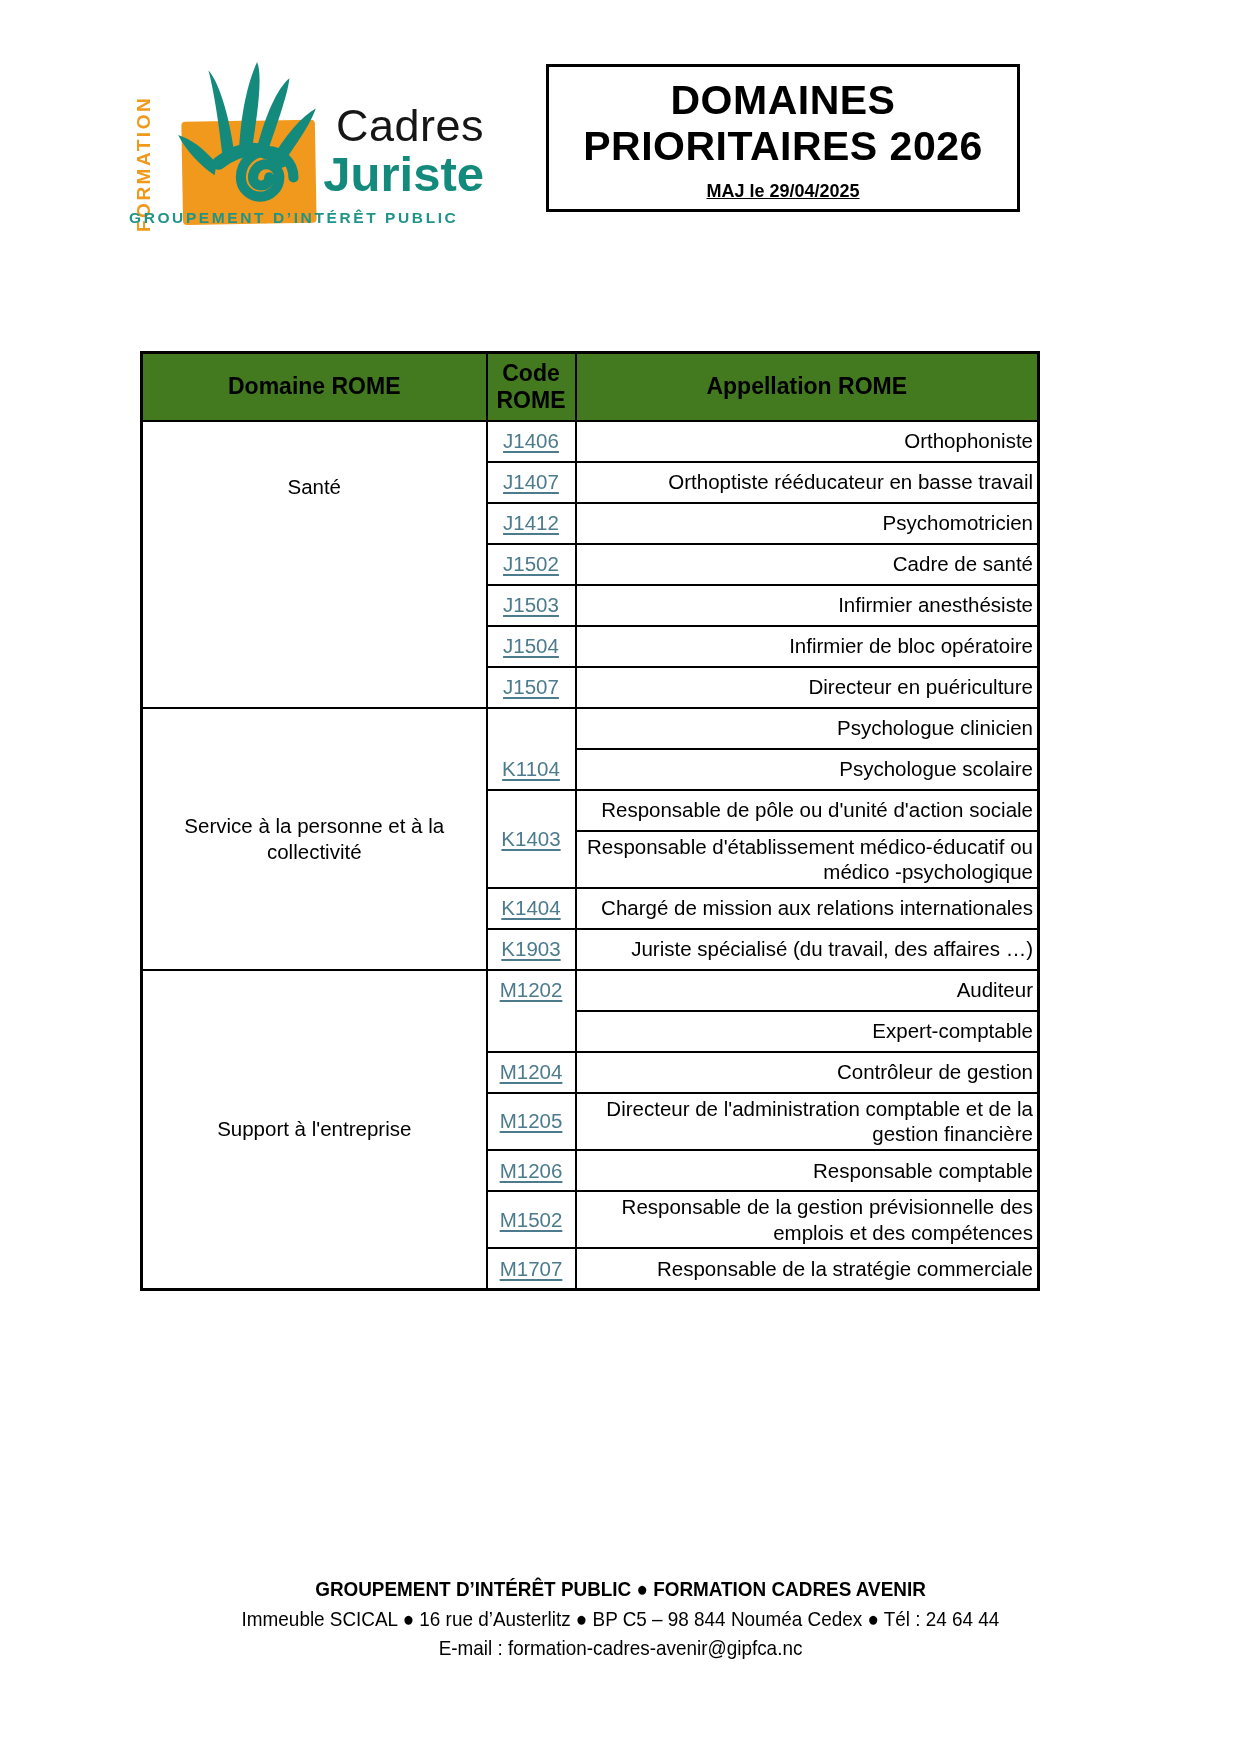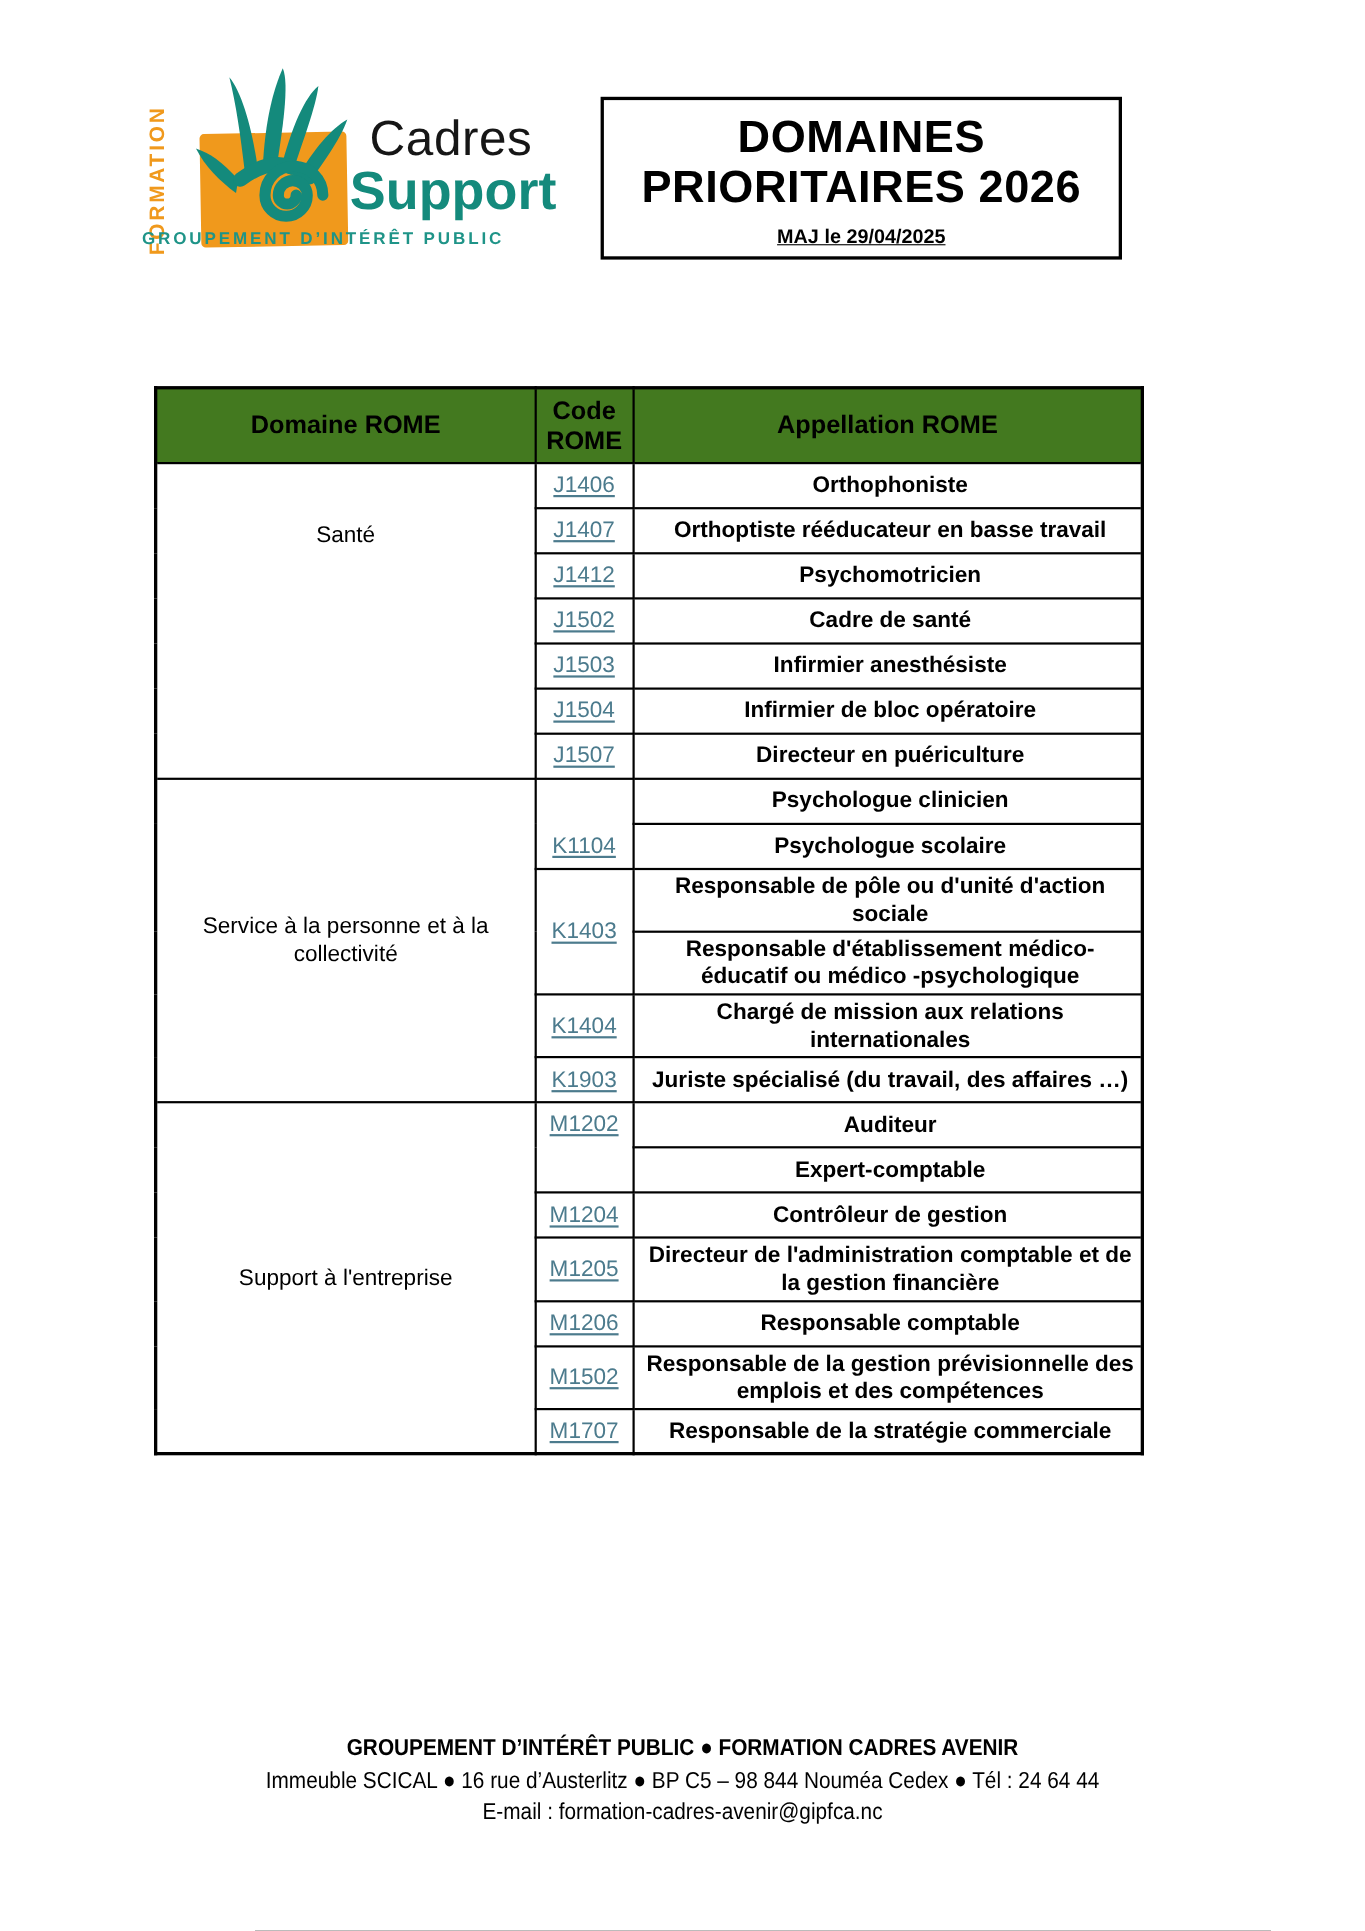--- a/index.html
+++ b/index.html
@@ -11,41 +11,41 @@
              transform:rotate(180deg);font-weight:700;font-size:19px;letter-spacing:2.5px;
              color:#F0991C;}
   .mark{position:absolute;left:176px;top:56px;width:152px;height:174px;}
   .brand{position:absolute;left:318px;top:103px;width:166px;text-align:right;}
   .cadres{font-size:45px;letter-spacing:.5px;color:#161616;line-height:1;}
   .avenir{font-size:49px;font-weight:700;color:#148A7C;line-height:1;margin-top:2px;}
   .subtitle{position:absolute;left:129px;top:209px;width:370px;font-size:15.5px;font-weight:600;
             letter-spacing:2.6px;color:#1F9488;white-space:nowrap;}
 
   
-  .titlebox{position:absolute;left:546px;top:88px;width:474px;height:148px;border:3px solid #000;
+  .titlebox{position:absolute;left:546px;top:64px;width:474px;height:148px;border:3px solid #000;
             box-sizing:border-box;text-align:center;padding-top:11px;}
   .t1{font-size:41px;font-weight:700;line-height:1.12;letter-spacing:.5px;}
   .maj{font-size:18px;font-weight:700;margin-top:11px;text-decoration:underline;}
 
   
   table.rome{position:absolute;left:140px;top:351px;width:897px;border-collapse:collapse;
              table-layout:fixed;border:3px solid #000;}
   .rome th,.rome td{border:2px solid #000;box-sizing:border-box;}
   .rome thead th{background:#43791F;font-size:23px;font-weight:700;height:68px;
                  text-align:center;vertical-align:middle;padding:0 4px;}
   .rome tbody{font-size:20.5px;}
   tr.s{height:41px;} tr.d{height:55px;}
   td.domain{text-align:center;vertical-align:middle;line-height:1.25;padding:0 14px;}
   td.domain.top{vertical-align:top;padding-top:52px;}
   td.code{text-align:center;vertical-align:middle;}
   td.code.vb{vertical-align:bottom;padding-bottom:8px;}
   td.code.vt{vertical-align:top;padding-top:7px;}
   a.codelink{color:#4C7B8D;text-decoration:underline;text-decoration-thickness:2px;
              text-underline-offset:3px;cursor:pointer;}
-  td.app{text-align:center;vertical-align:middle;padding:2px 4px 2px 9px;line-height:1.25;font-weight:bold;}
+  td.app{text-align:right;vertical-align:middle;padding:2px 4px 2px 9px;line-height:1.25;}
 
   
   .footer{position:absolute;top:1574px;left:0;width:100%;text-align:center;font-size:21px;
           line-height:29.5px;transform:scaleX(.9);}
   .f1{font-weight:700;}
 </style>
 </head>
 <body>
 
 <div class="page">
@@ -58,21 +58,21 @@
     <path d="M62 96 C64 52 72 24 80 6 C86 20 80 60 74 98 Z" fill="#148A7C"></path>
     <path d="M78 98 C88 58 100 32 112 22 C110 40 98 72 88 102 Z" fill="#148A7C"></path>
     <path d="M92 106 C108 78 124 60 138 52 C132 70 114 94 100 114 Z" fill="#148A7C"></path>
     <path d="M40 106 C26 90 14 82 2 78 C10 94 24 108 38 118 Z" fill="#148A7C"></path>
     <path d="M42 106 Q76 80 104 104" fill="none" stroke="#148A7C" stroke-width="13" stroke-linecap="round"></path>
     <path d="M92 120 a8 8 0 1 1 -16 0 a13 13 0 1 1 26 0 a19 19 0 1 1 -38 0 a26 26 0 1 1 52 0" fill="none" stroke="#148A7C" stroke-width="10" stroke-linecap="round"></path>
   </svg>
 
   <div class="brand">
     <div class="cadres">Cadres</div>
-    <div class="avenir">Support</div>
+    <div class="avenir">Juriste</div>
   </div>
   <div class="subtitle">GROUPEMENT D’INTÉRÊT PUBLIC</div>
 
   <div class="titlebox">
     <div class="t1">
       <span>DOMAINES</span><br>
       <span>PRIORITAIRES 2026</span>
     </div>
     <div class="maj">MAJ le 29/04/2025</div>
   </div>

